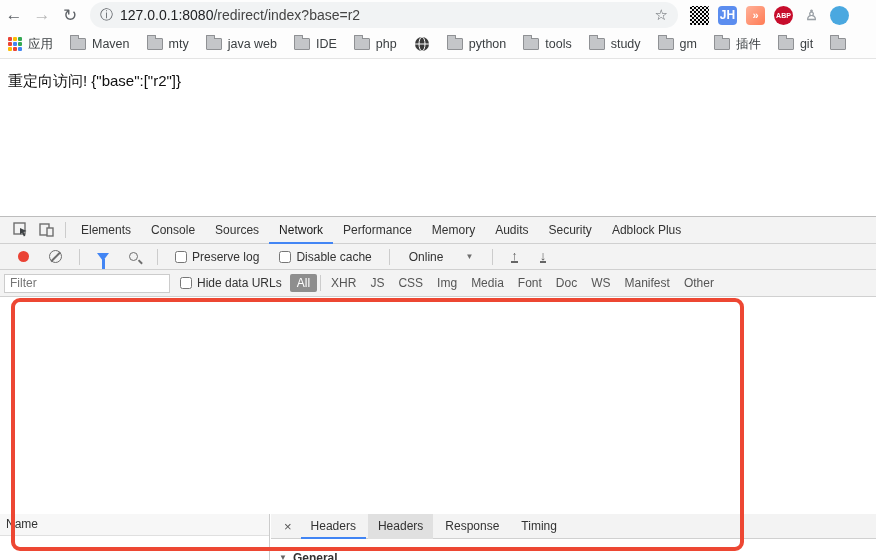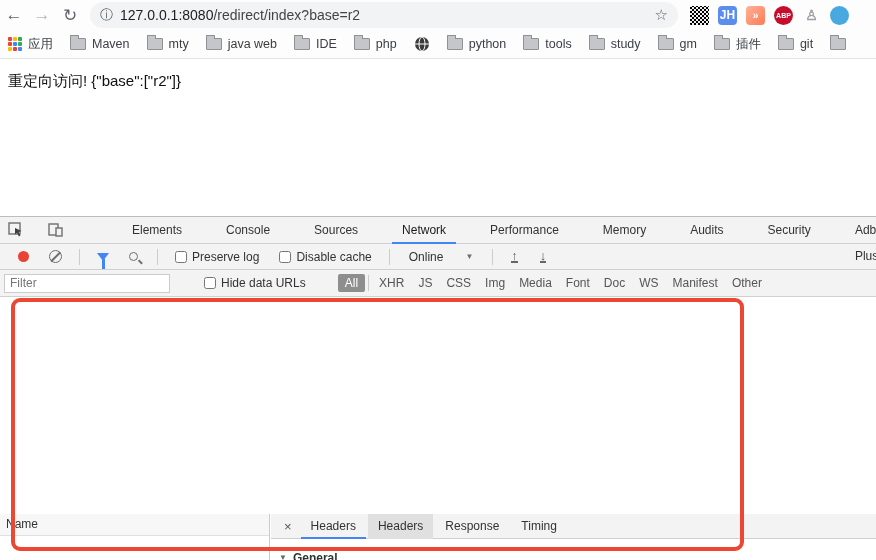--- a/index.html
+++ b/index.html
@@ -33,21 +33,21 @@
   .apps-grid { width:14px; height:14px; display:grid; grid-template-columns:repeat(3,4px); grid-template-rows:repeat(3,4px); gap:1px; }
   .apps-grid i { border-radius:1px; }
   #globe-bm svg { display:block; }
 
   
   #page-content { position:absolute; left:0; top:60px; width:876px; height:156px; background:#fff; }
   #page-text { position:absolute; left:8px; top:12px; font-size:15px; color:#111; }
 
   
   #devtools { position:absolute; left:0; top:216px; width:876px; height:344px; background:#fff; border-top:1px solid #bdbdbd; font-size:12px; color:#333; }
-  .dt-row { background:#f3f3f3; border-bottom:1px solid #d0d0d0; display:flex; align-items:center;gap:24px; }
+  .dt-row { background:#f3f3f3; border-bottom:1px solid #d0d0d0; display:flex; align-items:center; }
   #dt-tabs { height:27px; padding-left:8px; }
   .dt-tool { width:26px; height:20px; display:flex; align-items:center; justify-content:center; color:#6e6e6e; cursor:pointer; }
   .vdiv { width:1px; height:16px; background:#ccc; margin:0 5px; }
   .dt-tab { padding:0 10px; height:27px; line-height:26px; cursor:pointer; color:#333; }
   .dt-tab.active { border-bottom:2px solid #4285f4; color:#1a1a1a; }
 
   #net-controls { height:26px; padding-left:10px; gap:4px; }
   .rec-dot { width:11px; height:11px; border-radius:50%; background:#ea4335; margin:0 8px; }
   .clear-icon { width:13px; height:13px; border:1.5px solid #6e6e6e; border-radius:50%; position:relative; margin:0 8px; }
   .clear-icon:before { content:""; position:absolute; left:-1px; top:4.5px; width:13px; height:1.5px; background:#6e6e6e; transform:rotate(-45deg); }

